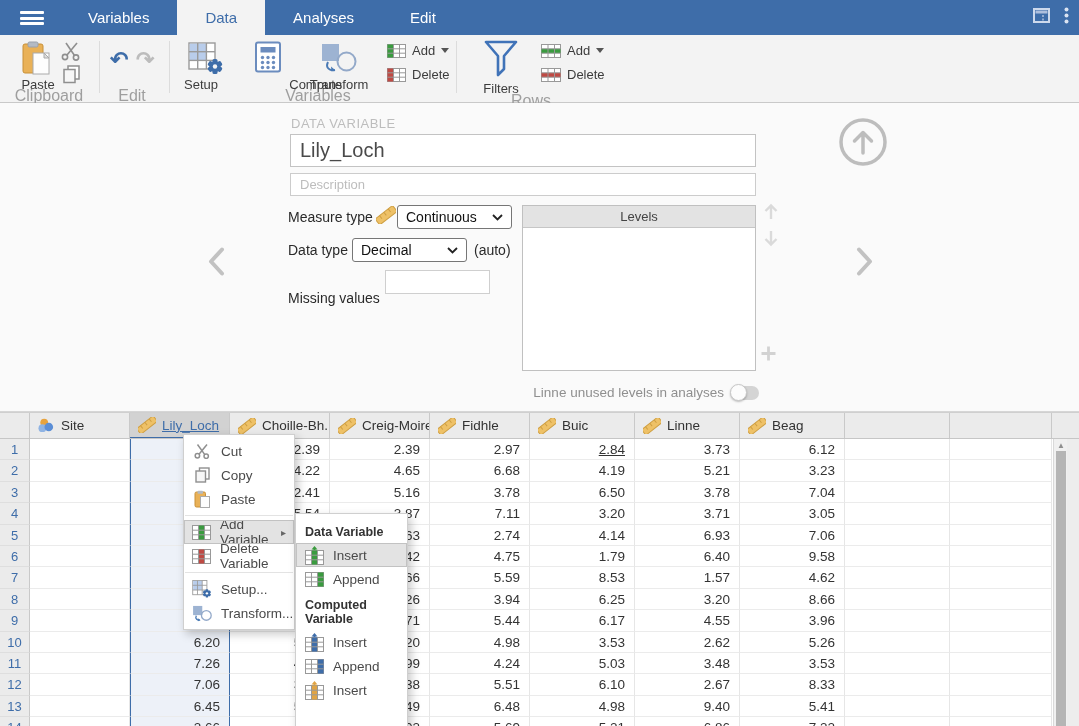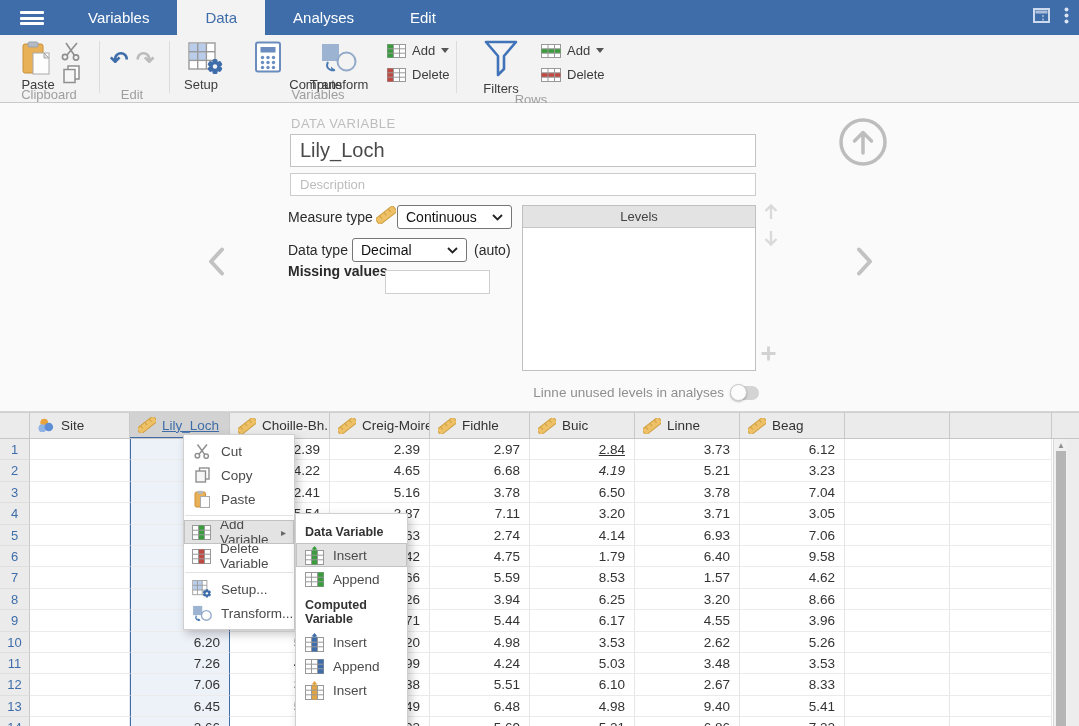--- a/index.html
+++ b/index.html
@@ -12,21 +12,21 @@
   .hamburger { position:absolute; left:20px; top:11px; width:24px; height:14px; cursor:pointer; }
   .hamburger span { display:block; width:24px; height:3px; background:#fff; border-radius:1px; margin-bottom:2.5px; }
   .tabs { position:absolute; left:60px; top:0; height:35px; display:flex; }
   .tab { height:35px; line-height:35px; padding:0 28px; color:#fff; font-size:15px; cursor:pointer; }
   .tab.active { background:#f3f3f3; color:#3e6da9; }
   .topbar-right { position:absolute; right:10px; top:0; height:35px; display:flex; align-items:center; gap:14px; }
 
   
   .ribbon { position:absolute; left:0; top:35px; width:1079px; height:68px; background:#f3f3f3; border-bottom:1px solid #c9c9c9; }
   .rsep { position:absolute; top:6px; width:1px; height:52px; background:#dcdcdc; }
-  .rgroup-label { position:absolute; top:52px; font-size:13px; color:#9e9e9e; text-align:center; }
+  .rgroup-label { position:absolute; top:52px; font-size:16px; color:#9e9e9e; text-align:center; }
   .rbtn-label { position:absolute; font-size:13px; color:#3c3c3c; }
   .icon-abs { position:absolute; }
   .smalltxt { font-size:13px; color:#3c3c3c; }
   .undo { position:absolute; font-size:22px; color:#3e6da9; font-weight:bold; cursor:pointer; }
   .redo { position:absolute; font-size:22px; color:#bcbcbc; font-weight:bold; }
   .minirow { position:absolute; display:flex; align-items:center; gap:6px; cursor:pointer; }
 
   
   .editor { position:absolute; left:0; top:103px; width:1079px; height:309px; background:#fafafa; border-bottom:1px solid #d6d6d6; }
   .panel-title { position:absolute; left:291px; top:13px; font-size:13px; color:#bdbdbd; letter-spacing:.5px; }
@@ -278,21 +278,21 @@
     <div class="selbox" style="left:352px; top:135px; width:115px;">
       <span>Decimal</span>
       <span class="caret">
           <svg width="11" height="7" viewBox="0 0 11 7">
             <polyline points="1,1 5.5,5.5 10,1" fill="none" stroke="#222" stroke-width="1.8"></polyline>
           </svg>
         </span>
     </div>
     <div class="fieldlabel" style="left:474px; top:139px;">(auto)</div>
 
-    <div class="fieldlabel" style="left:288px; top:160px;font-weight:bold;">Missing values</div>
+    <div class="fieldlabel" style="left:288px; top:187px;">Missing values</div>
     <input class="plaininput" style="left: 385px; top: 167px; width: 105px;">
 
     <div class="levels">
       <div class="levels-header">Levels</div>
     </div>
     <span class="icon-abs" style="left:763px; top:100px;">
       <svg width="16" height="18" viewBox="0 0 16 18">
           <path d="M8 16 V3 M2.5 8 L8 2.5 L13.5 8" fill="none" stroke="#dadada" stroke-width="2.4"></path>
         </svg>
     </span>
@@ -457,21 +457,21 @@
           <div class="cell" style="width: 105px;"></div>
           <div class="cell" style="width: 102px;"></div>
         </div>
         <div class="grow">
           <div class="numcell">2</div>
           <div class="cell" style="width: 100px;"></div>
           <div class="cell sel" style="width: 100px;"></div>
           <div class="cell" style="width: 100px;">4.22</div>
           <div class="cell" style="width: 100px;">4.65</div>
           <div class="cell" style="width: 100px;">6.68</div>
-          <div class="cell" style="width: 105px; font-style: italic;">4.19</div>
+          <div class="cell" style="width: 105px;">4.19</div>
           <div class="cell" style="width: 105px;">5.21</div>
           <div class="cell" style="width: 105px;">3.23</div>
           <div class="cell" style="width: 105px;"></div>
           <div class="cell" style="width: 102px;"></div>
         </div>
         <div class="grow">
           <div class="numcell">3</div>
           <div class="cell" style="width: 100px;"></div>
           <div class="cell sel" style="width: 100px;"></div>
           <div class="cell" style="width: 100px;">2.41</div>

